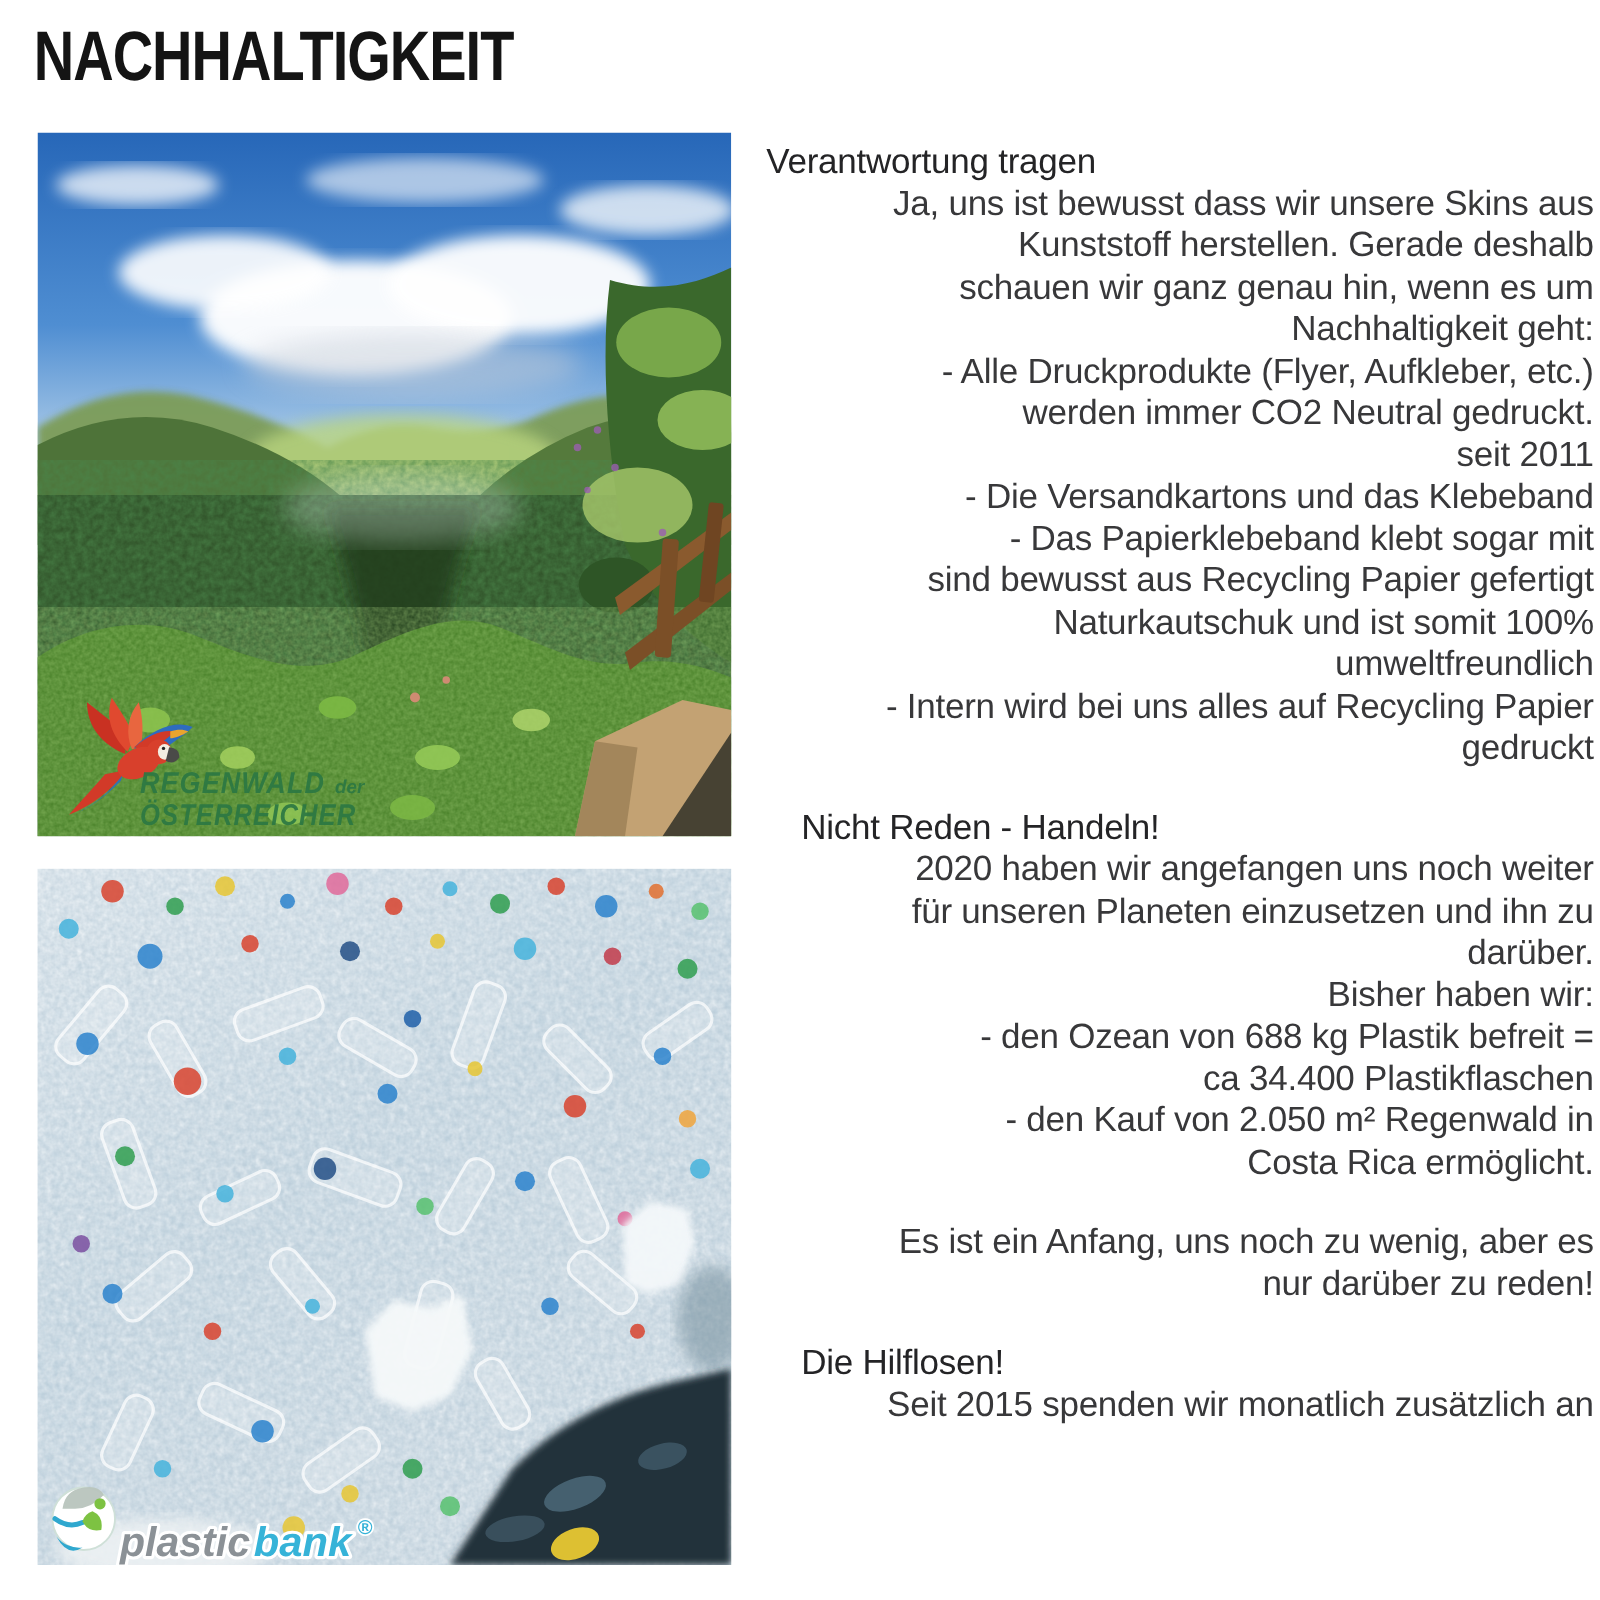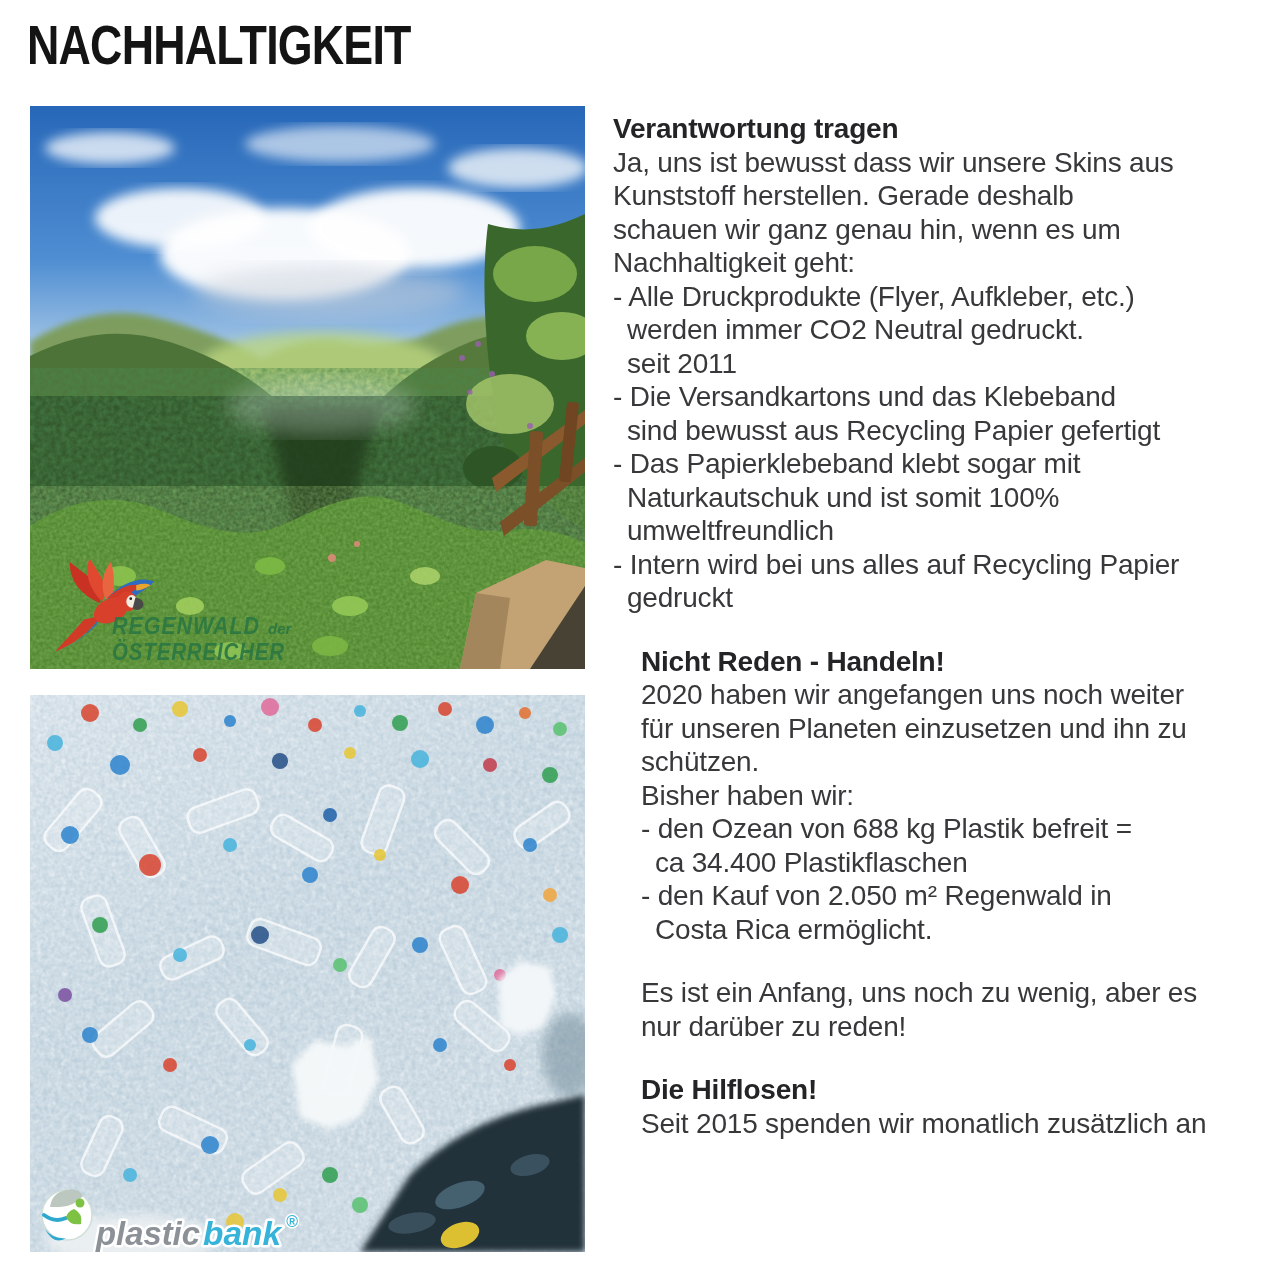--- a/index.html
+++ b/index.html
@@ -15,24 +15,24 @@
   figure{margin:0;padding:0;font-style:italic;}
   .img1{position:absolute;left:30px;top:106px;width:555px;height:563px;}
   .img2{position:absolute;left:30px;top:695px;width:555px;height:557px;}
   .img1 svg,.img2 svg{display:block;}
   #text-col{
     position:absolute;left:613px;top:112px;width:662px;
     font-size:28px;line-height:33.5px;color:#38383a;letter-spacing:-0.2px;
   }
   .sec + .sec{margin-top:30px;margin-left:28px;}
   .sec h2{
-    margin:0;font-size:28px;line-height:33.5px;font-weight:700;color:#242426;
+    margin:0;font-size:28px;line-height:33.5px;font-weight:400;color:#242426;
     white-space:nowrap;
   }
-  .ln{white-space:nowrap;}
+  .ln{white-space:nowrap;text-align:right;}
   .ln.ind{padding-left:14px;}
   svg text{font-family:"Liberation Sans",sans-serif;}
 </style>
 <title>NACHHALTIGKEIT</title></head>
 <body>
 
 <main>
 
   <h1 class="page-title">NACHHALTIGKEIT</h1>
 
@@ -280,32 +280,32 @@
       <div class="sec">
         <h2>Verantwortung tragen</h2>
         <div class="ln">Ja, uns ist bewusst dass wir unsere Skins aus</div>
         <div class="ln">Kunststoff herstellen. Gerade deshalb</div>
         <div class="ln">schauen wir ganz genau hin, wenn es um</div>
         <div class="ln">Nachhaltigkeit geht:</div>
         <div class="ln">- Alle Druckprodukte (Flyer, Aufkleber, etc.)</div>
         <div class="ln ind">werden immer CO2 Neutral gedruckt.</div>
         <div class="ln ind">seit 2011</div>
         <div class="ln">- Die Versandkartons und das Klebeband</div>
+        <div class="ln">- Das Papierklebeband klebt sogar mit</div>
         <div class="ln ind">sind bewusst aus Recycling Papier gefertigt</div>
-        <div class="ln">- Das Papierklebeband klebt sogar mit</div>
         <div class="ln ind">Naturkautschuk und ist somit 100%</div>
         <div class="ln ind">umweltfreundlich</div>
         <div class="ln">- Intern wird bei uns alles auf Recycling Papier</div>
         <div class="ln ind">gedruckt</div>
       </div>
       <div class="sec">
         <h2>Nicht Reden - Handeln!</h2>
         <div class="ln">2020 haben wir angefangen uns noch weiter</div>
         <div class="ln">für unseren Planeten einzusetzen und ihn zu</div>
-        <div class="ln">schützen.</div>
+        <div class="ln">darüber.</div>
         <div class="ln">Bisher haben wir:</div>
         <div class="ln">- den Ozean von 688 kg Plastik befreit =</div>
         <div class="ln ind">ca 34.400 Plastikflaschen</div>
         <div class="ln">- den Kauf von 2.050 m² Regenwald in</div>
         <div class="ln ind">Costa Rica ermöglicht.</div>
       </div>
       <div class="sec">
         <div class="ln">Es ist ein Anfang, uns noch zu wenig, aber es</div>
         <div class="ln">nur darüber zu reden!</div>
       </div>

